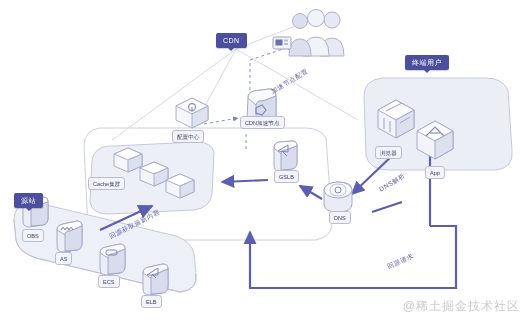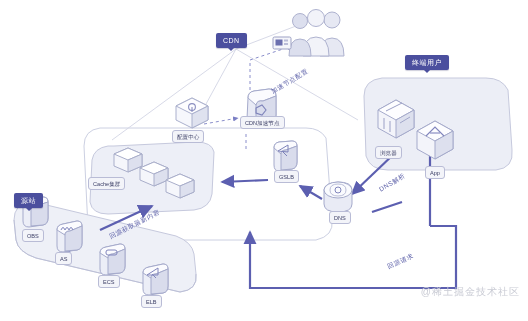--- a/index.html
+++ b/index.html
@@ -67,23 +67,23 @@
   
   .node{position:absolute;z-index:20;}
   .node svg{display:block;overflow:visible;}
 
   
   .conn{position:absolute;left:0;top:0;width:528px;height:321px;z-index:10;pointer-events:none;}
 
   
   .watermark{
     position:absolute;
-    right:8px;bottom:22px;
+    right:8px;bottom:6px;
     color:#c9cbd4;
-    font-size:10px;
+    font-size:12px;
     letter-spacing:1px;
     z-index:60;
     user-select:none;
   }
 </style>
 </head>
 <body>
 
 <div id="stage">
 

